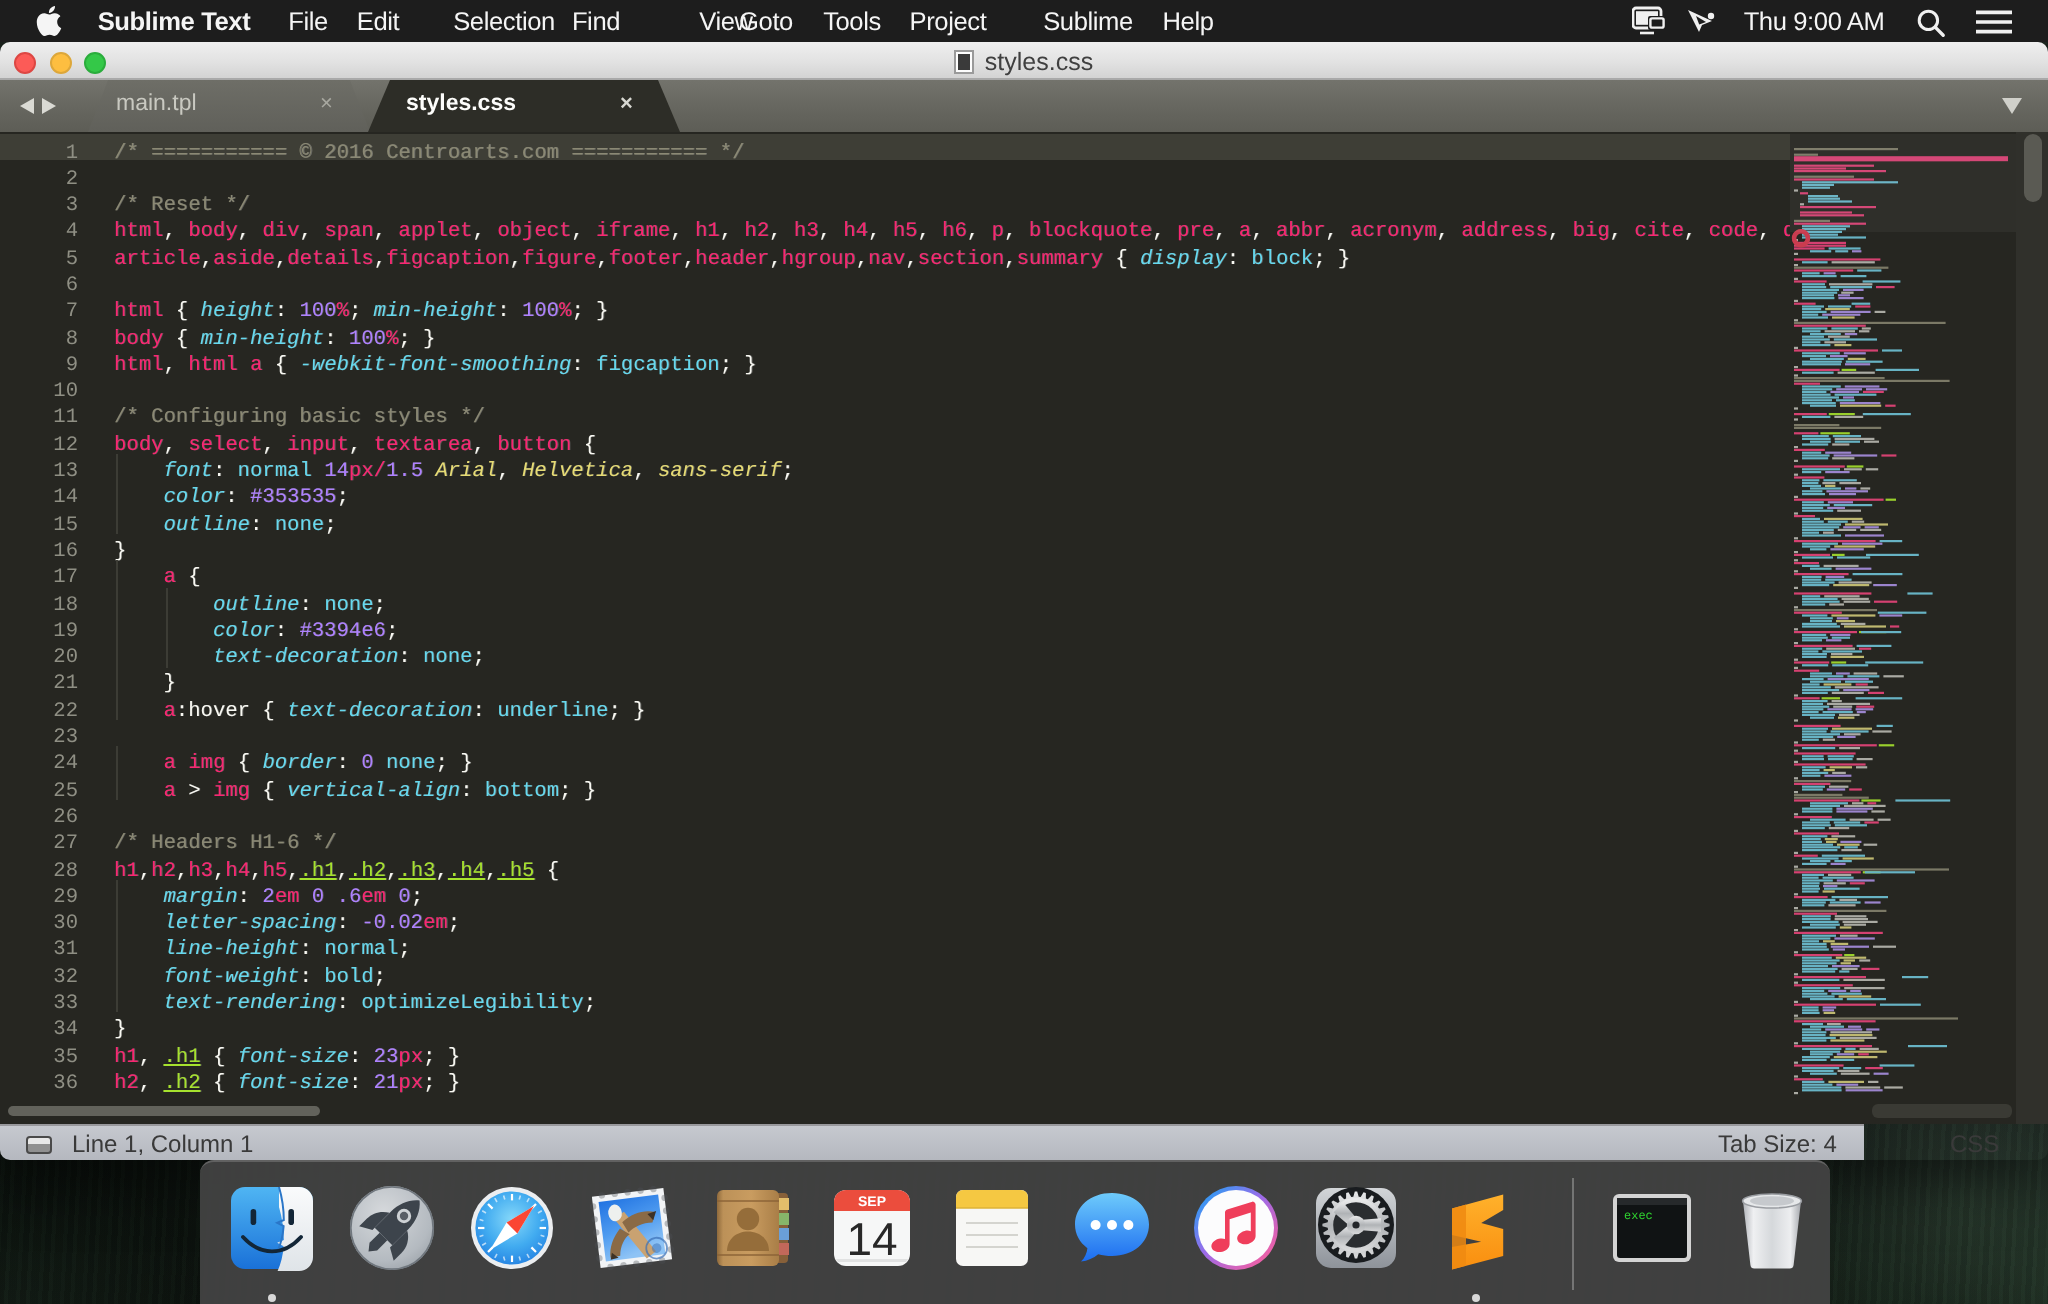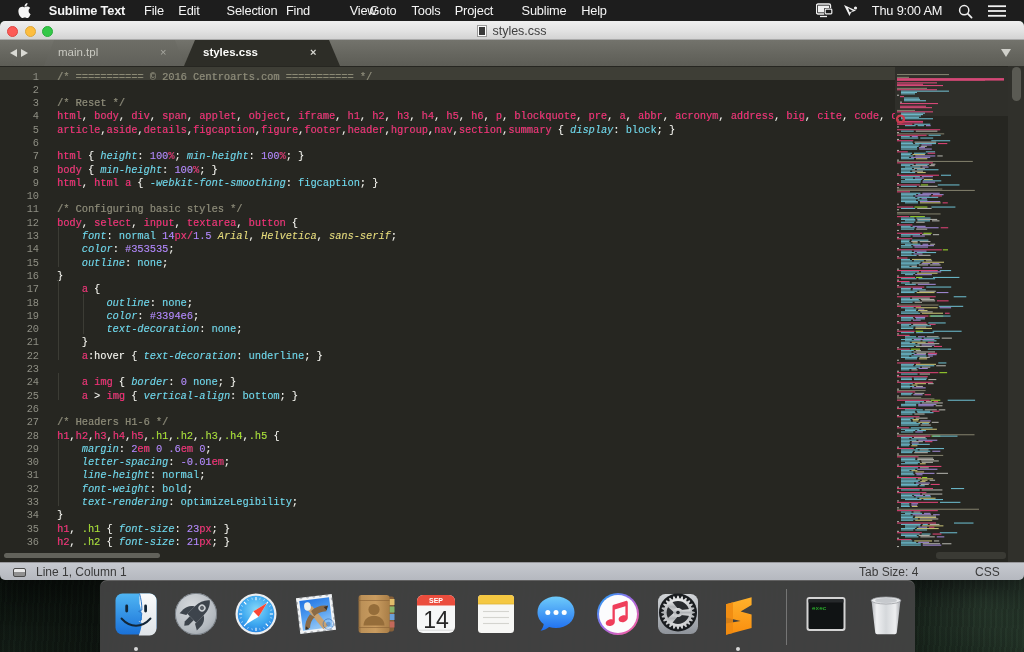--- a/index.html
+++ b/index.html
@@ -50,34 +50,34 @@
 #editor { position:absolute; top:45px; left:0; width:1024px; height:496px; background:#262621; overflow:hidden; }
 #linehl { position:absolute; top:1px; left:0; width:1024px; height:13.3px; background:#3e3e36; }
 #gutter { position:absolute; top:4.5px; left:0; width:39px; text-align:right; color:#8f8f84; font-family:"Liberation Mono", monospace; font-size:10.3px; line-height:13.3px; white-space:pre; }
 #code { position:absolute; top:4.5px; left:57px; color:#f8f8f2; font-family:"Liberation Mono", monospace; font-size:10.3px; line-height:13.3px; white-space:pre; text-shadow:0.4px 0 0 rgba(255,255,255,0.25); }
 .c { color:#8b8974; }
 .p { color:#f92672; }
 .w { color:#f8f8f2; }
 .k { color:#66d9ef;text-align:center; }
 .i { color:#66d9ef; font-style:italic; }
 .n { color:#ae81ff; }
-.g { color:#a6e22e; }
+.g { color:#a6e22e;text-decoration:underline; }
 .y { color:#e6db74;font-style:italic; }
 .guide { position:absolute; width:1px; background:#3c3c35; }
 
 #minimap { position:absolute; top:0px; left:895px; width:113px; height:496px; background:#262621; }
 #viewport-hl { position:absolute; top:1px; left:895px; width:113px; height:49px; background:rgba(255,255,255,0.045); }
 
 #vscroll { position:absolute; top:0; left:1008px; width:16px; height:496px; background:#30302b; }
 #vthumb { position:absolute; top:1px; left:4px; width:9px; height:34px; background:#5a5a53; border-radius:4.5px; }
 #hscroll { position:absolute; left:0; top:485px; width:895px; height:8px; }
 #hthumb { position:absolute; left:4px; top:1.5px; width:156px; height:5px; background:#62625b; border-radius:2.5px; }
 #hcorner { position:absolute; left:936px; top:486px; width:70px; height:7px; background:#3a3a34; border-radius:3px; }
 
-#statusbar { position:absolute; top:541px; left:0; width:1024px; height:19px; background:linear-gradient(180deg,#c6c9cf 0%, #b4b7be 100%); border-top:1px solid #98989c; font-size:12px; color:#3a3a3a; }
+#statusbar { position:absolute; top:541px; left:0; width:932px; height:19px; background:linear-gradient(180deg,#c6c9cf 0%, #b4b7be 100%); border-top:1px solid #98989c; font-size:12px; color:#3a3a3a; }
 #sb-ico { position:absolute; left:13px; top:5px; width:13px; height:9px; border:1px solid #4a4a4a; border-radius:2px; background:linear-gradient(180deg,#e8e8e8 0 45%, #909090 45% 100%); }
 #sb-line { position:absolute; left:36px; top:2px; }
 #sb-tab { position:absolute; left:859px; top:2px; }
 #sb-css { position:absolute; left:962px; top:2px;margin-left:13px; }
 
 #dock { position:absolute; top:580px; left:100px; width:815px; height:76px; background:rgba(68,68,68,0.93); border-radius:7px 7px 0 0; border-top:1px solid rgba(120,120,120,0.6); }
 .dicon { position:absolute; top:11px; width:44px; height:44px; }
 .ddot { position:absolute; top:66px; width:4px; height:4px; border-radius:50%; background:#d8d8d8; }
 #divider { position:absolute; left:686px; top:8px; width:1px; height:56px; background:rgba(160,160,160,0.55); }
 </style>
@@ -167,21 +167,21 @@
         <span class="i">text-decoration</span><span class="w">: </span><span class="k">none</span><span class="w">;</span>
     <span class="w">}</span>
     <span class="p">a</span><span class="w">:hover { </span><span class="i">text-decoration</span><span class="w">: </span><span class="k">underline</span><span class="w">; }</span>
 
     <span class="p">a</span> <span class="p">img</span><span class="w"> { </span><span class="i">border</span><span class="w">: </span><span class="n">0</span> <span class="k">none</span><span class="w">; }</span>
     <span class="p">a</span><span class="w"> &gt; </span><span class="p">img</span><span class="w"> { </span><span class="i">vertical-align</span><span class="w">: </span><span class="k">bottom</span><span class="w">; }</span>
 
 <span class="c">/* Headers H1-6 */</span>
 <span class="p">h1</span><span class="w">,</span><span class="p">h2</span><span class="w">,</span><span class="p">h3</span><span class="w">,</span><span class="p">h4</span><span class="w">,</span><span class="p">h5</span><span class="w">,</span><span class="g">.h1</span><span class="w">,</span><span class="g">.h2</span><span class="w">,</span><span class="g">.h3</span><span class="w">,</span><span class="g">.h4</span><span class="w">,</span><span class="g">.h5</span><span class="w"> {</span>
     <span class="i">margin</span><span class="w">: </span><span class="n">2</span><span class="p">em</span> <span class="n">0</span> <span class="n">.6</span><span class="p">em</span> <span class="n">0</span><span class="w">;</span>
-    <span class="i">letter-spacing</span><span class="w">: </span><span class="n">-0.01</span><span class="p">em</span><span class="w">;</span>
+    <span class="i">letter-spacing</span><span class="w">: </span><span class="n">-0.02</span><span class="p">em</span><span class="w">;</span>
     <span class="i">line-height</span><span class="w">: </span><span class="k">normal</span><span class="w">;</span>
     <span class="i">font-weight</span><span class="w">: </span><span class="k">bold</span><span class="w">;</span>
     <span class="i">text-rendering</span><span class="w">: </span><span class="k">optimizeLegibility</span><span class="w">;</span>
 <span class="w">}</span>
 <span class="p">h1</span><span class="w">, </span><span class="g">.h1</span><span class="w"> { </span><span class="i">font-size</span><span class="w">: </span><span class="n">23</span><span class="p">px</span><span class="w">; }</span>
 <span class="p">h2</span><span class="w">, </span><span class="g">.h2</span><span class="w"> { </span><span class="i">font-size</span><span class="w">: </span><span class="n">21</span><span class="p">px</span><span class="w">; }</span></div>
       <div class="guide" style="left:57.5px;top:161px;height:40px"></div>
       <div class="guide" style="left:57.5px;top:214px;height:80px"></div>
       <div class="guide" style="left:57.5px;top:307px;height:27px"></div>
       <div class="guide" style="left:57.5px;top:374px;height:66px"></div>

